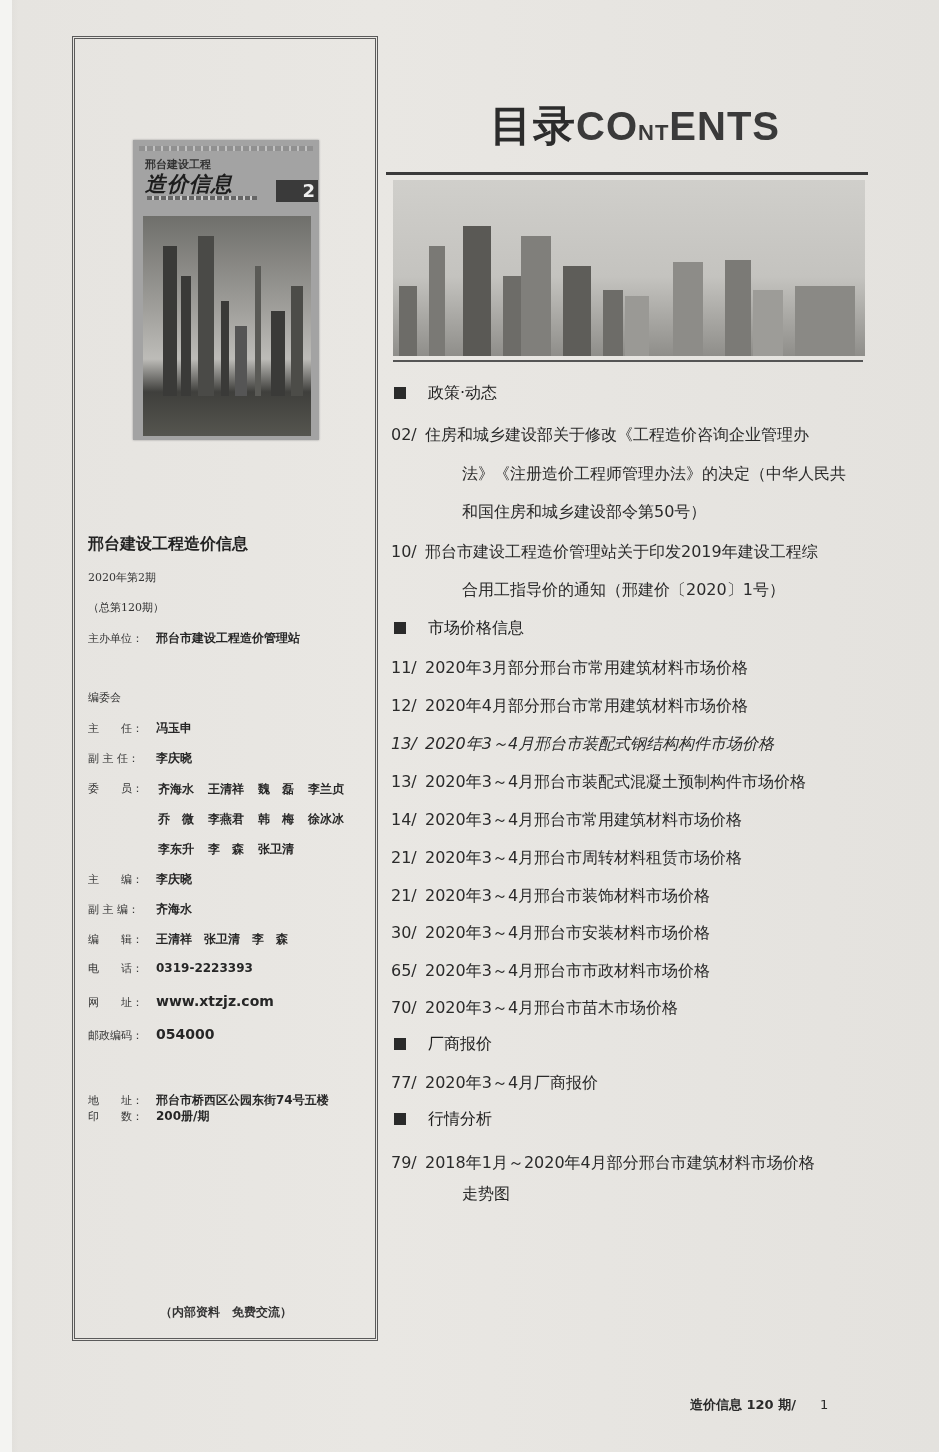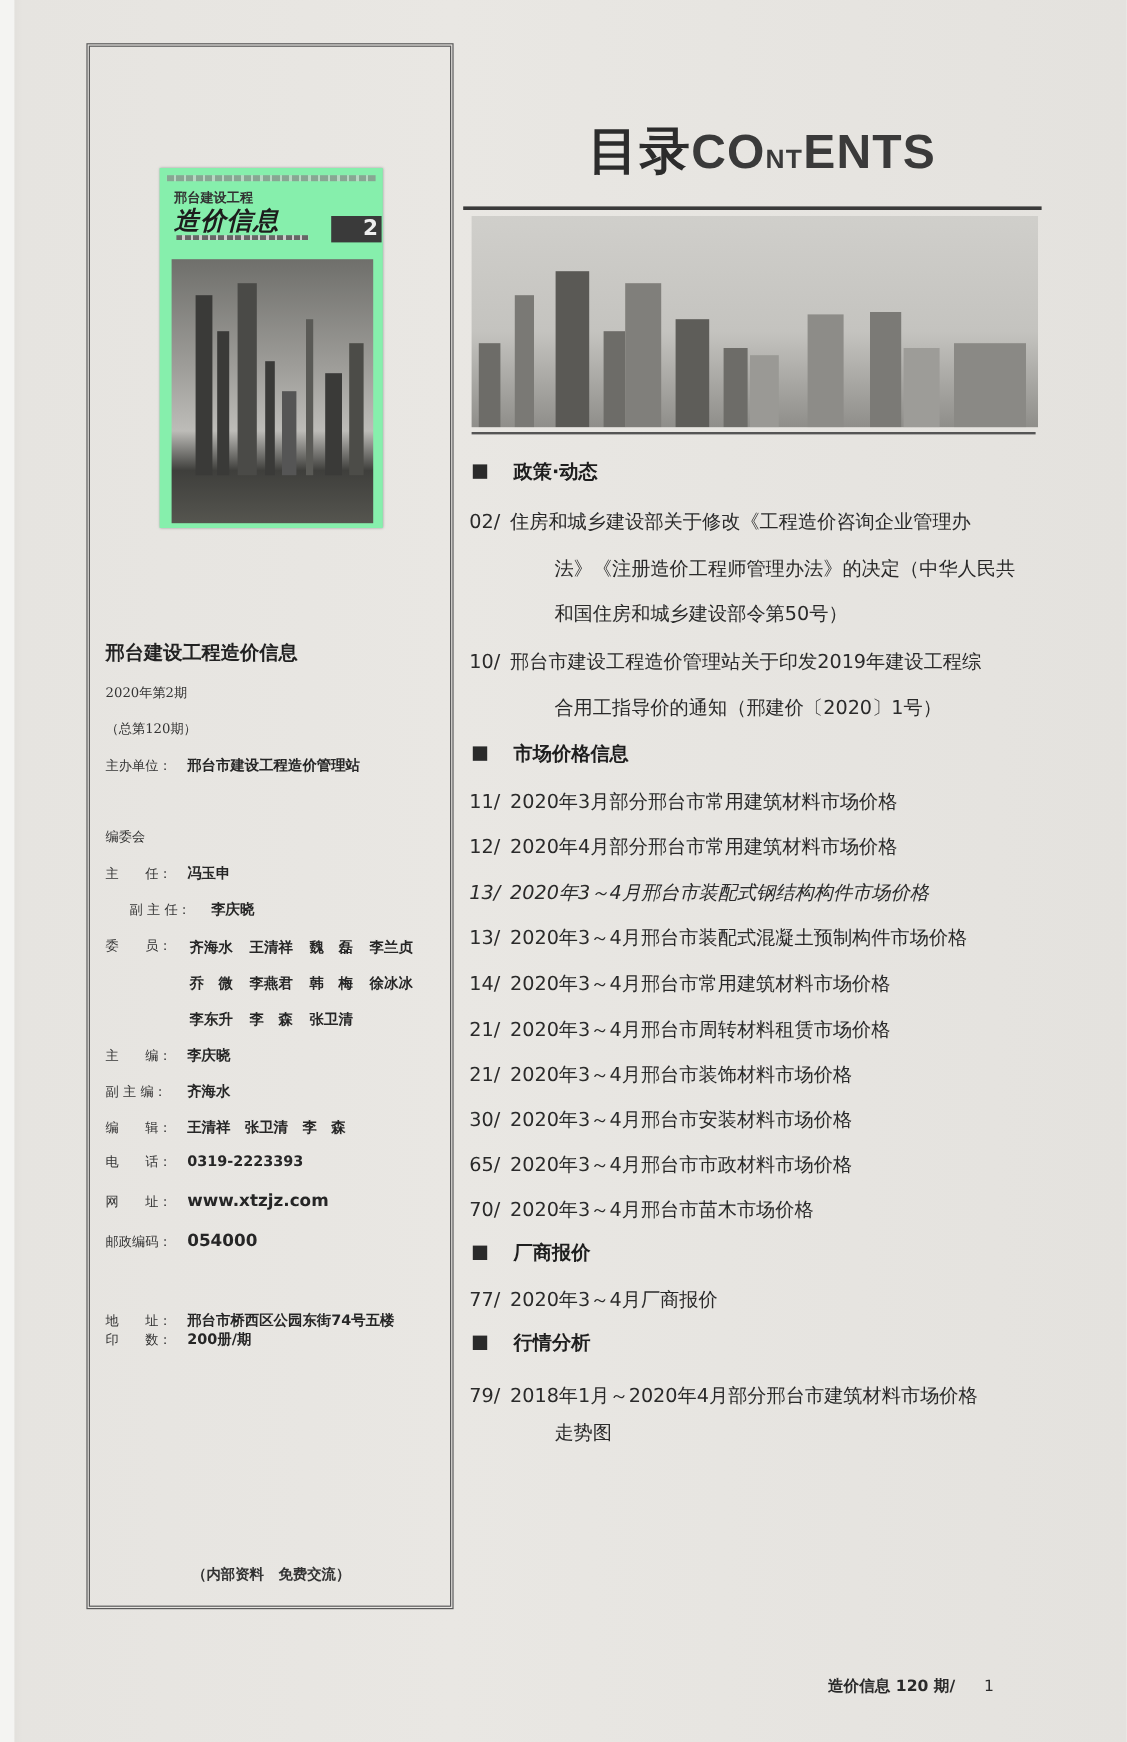--- a/index.html
+++ b/index.html
@@ -10,21 +10,21 @@
     }
     .page-edge { position: absolute; left: 0; top: 0; width: 12px; height: 1452px; background: #f4f4f2; }
 
     
     .left-frame {
       position: absolute; left: 72px; top: 36px; width: 306px; height: 1305px;
       border: 3px double #5a5a5a; box-sizing: border-box;
     }
     .cover {
       position: absolute; left: 133px; top: 140px; width: 186px; height: 300px;
-      background: #86efac; box-shadow: 0 0 2px #999;
+      background: #a3a3a3; box-shadow: 0 0 2px #999;
     }
     .cover-topline { position: absolute; left: 6px; top: 6px; width: 174px; height: 5px;
       background: repeating-linear-gradient(90deg, #888 0 6px, #ccc 6px 8px); opacity: .7; }
     .cover-small-title { position: absolute; left: 12px; top: 17px; font-size: 11px; font-weight: bold; color: #333; }
     .cover-big-title { position: absolute; left: 12px; top: 30px; font-size: 21px; font-weight: bold; font-style: italic; color: #1d1d1d; letter-spacing: 1px; }
     .cover-sub { position: absolute; left: 14px; top: 56px; width: 110px; height: 4px; background: repeating-linear-gradient(90deg, #666 0 5px, #ccc 5px 7px); }
     .cover-badge { position: absolute; left: 143px; top: 40px; width: 42px; height: 22px; background: #3a3a3a; color: #eee; font-size: 18px; font-weight: bold; text-align: right; padding-right: 3px; box-sizing: border-box; line-height: 22px; }
     .cover-photo { position: absolute; left: 10px; top: 76px; width: 168px; height: 220px; background: linear-gradient(180deg, #6f6f6b 0%, #9d9c98 40%, #bdbcb8 65%, #3f3f3c 80%, #55554f 100%); overflow: hidden; }
     .cp-b { position: absolute; bottom: 40px; background: #3a3a38; }
 
@@ -41,21 +41,21 @@
 
     
     .toc-title { position: absolute; left: 490px; top: 98px; font-size: 42px; font-weight: bold; color: #2c2c2c; letter-spacing: 1px; font-family: "DejaVu Serif", serif; }
     .toc-title .en { font-family: "Liberation Sans", sans-serif; font-size: 40px; color: #3a3a3a; }
     .toc-title .small { font-size: 22px; }
     .rule-top { position: absolute; left: 386px; top: 172px; width: 482px; height: 3px; background: #3a3a3a; }
     .banner { position: absolute; left: 393px; top: 180px; width: 472px; height: 176px; background: linear-gradient(180deg, #d0cfcb 0%, #c4c3bf 55%, #8f8e8a 100%); overflow: hidden; }
     .bb { position: absolute; bottom: 0; background: #6d6c68; }
     .rule-bottom { position: absolute; left: 393px; top: 360px; width: 470px; height: 2px; background: #555; }
 
-    .sec-head { position: absolute; left: 394px; font-size: 16px; font-weight: bold; color: #1e1e1e; text-align: center; }
+    .sec-head { position: absolute; left: 394px; font-size: 16px; font-weight: normal; color: #1e1e1e; text-align: center; }
     .sec-head .sq { display: inline-block; width: 12px; height: 12px; background: #2a2a2a; margin-right: 22px; vertical-align: -1px; }
     .toc-item { position: absolute; left: 391px; font-size: 16px; color: #2a2a2a; white-space: nowrap; }
     .toc-item .pg { display: inline-block; width: 34px; }
     .toc-cont { position: absolute; left: 426px; font-size: 16px; color: #2a2a2a; white-space: nowrap; margin-left: 36px; }
 
     .footer { position: absolute; left: 690px; top: 1396px; font-size: 13px; font-weight: bold; color: #2a2a2a; }
     .footer .num { margin-left: 24px; font-weight: normal; }
   </style>
 </head>
 <body>
@@ -87,21 +87,21 @@
 <div class="pub-total">（总第120期）</div>
 <div class="info-row" style="top:630px;">
   <span class="lbl">主办单位：</span><span class="val">邢台市建设工程造价管理站</span>
 </div>
 
 <div class="editorial">编委会</div>
 
 <div class="info-row" style="top:720px;">
   <span class="lbl">主　　任：</span><span class="val">冯玉申</span>
 </div>
-<div class="info-row" style="top:750px;margin-left:20px;">
+<div class="info-row" style="top:750px;">
   <span class="lbl">副 主 任：</span><span class="val">李庆晓</span>
 </div>
 <div class="info-row" style="top:781px;">
   <span class="lbl">委　　员：</span>
 </div>
 <div class="members" style="top:781px;">
   <span>齐海水</span><span>王清祥</span><span>魏　磊</span><span>李兰贞</span>
 </div>
 <div class="members" style="top:811px;">
   <span>乔　微</span><span>李燕君</span><span>韩　梅</span><span>徐冰冰</span>

